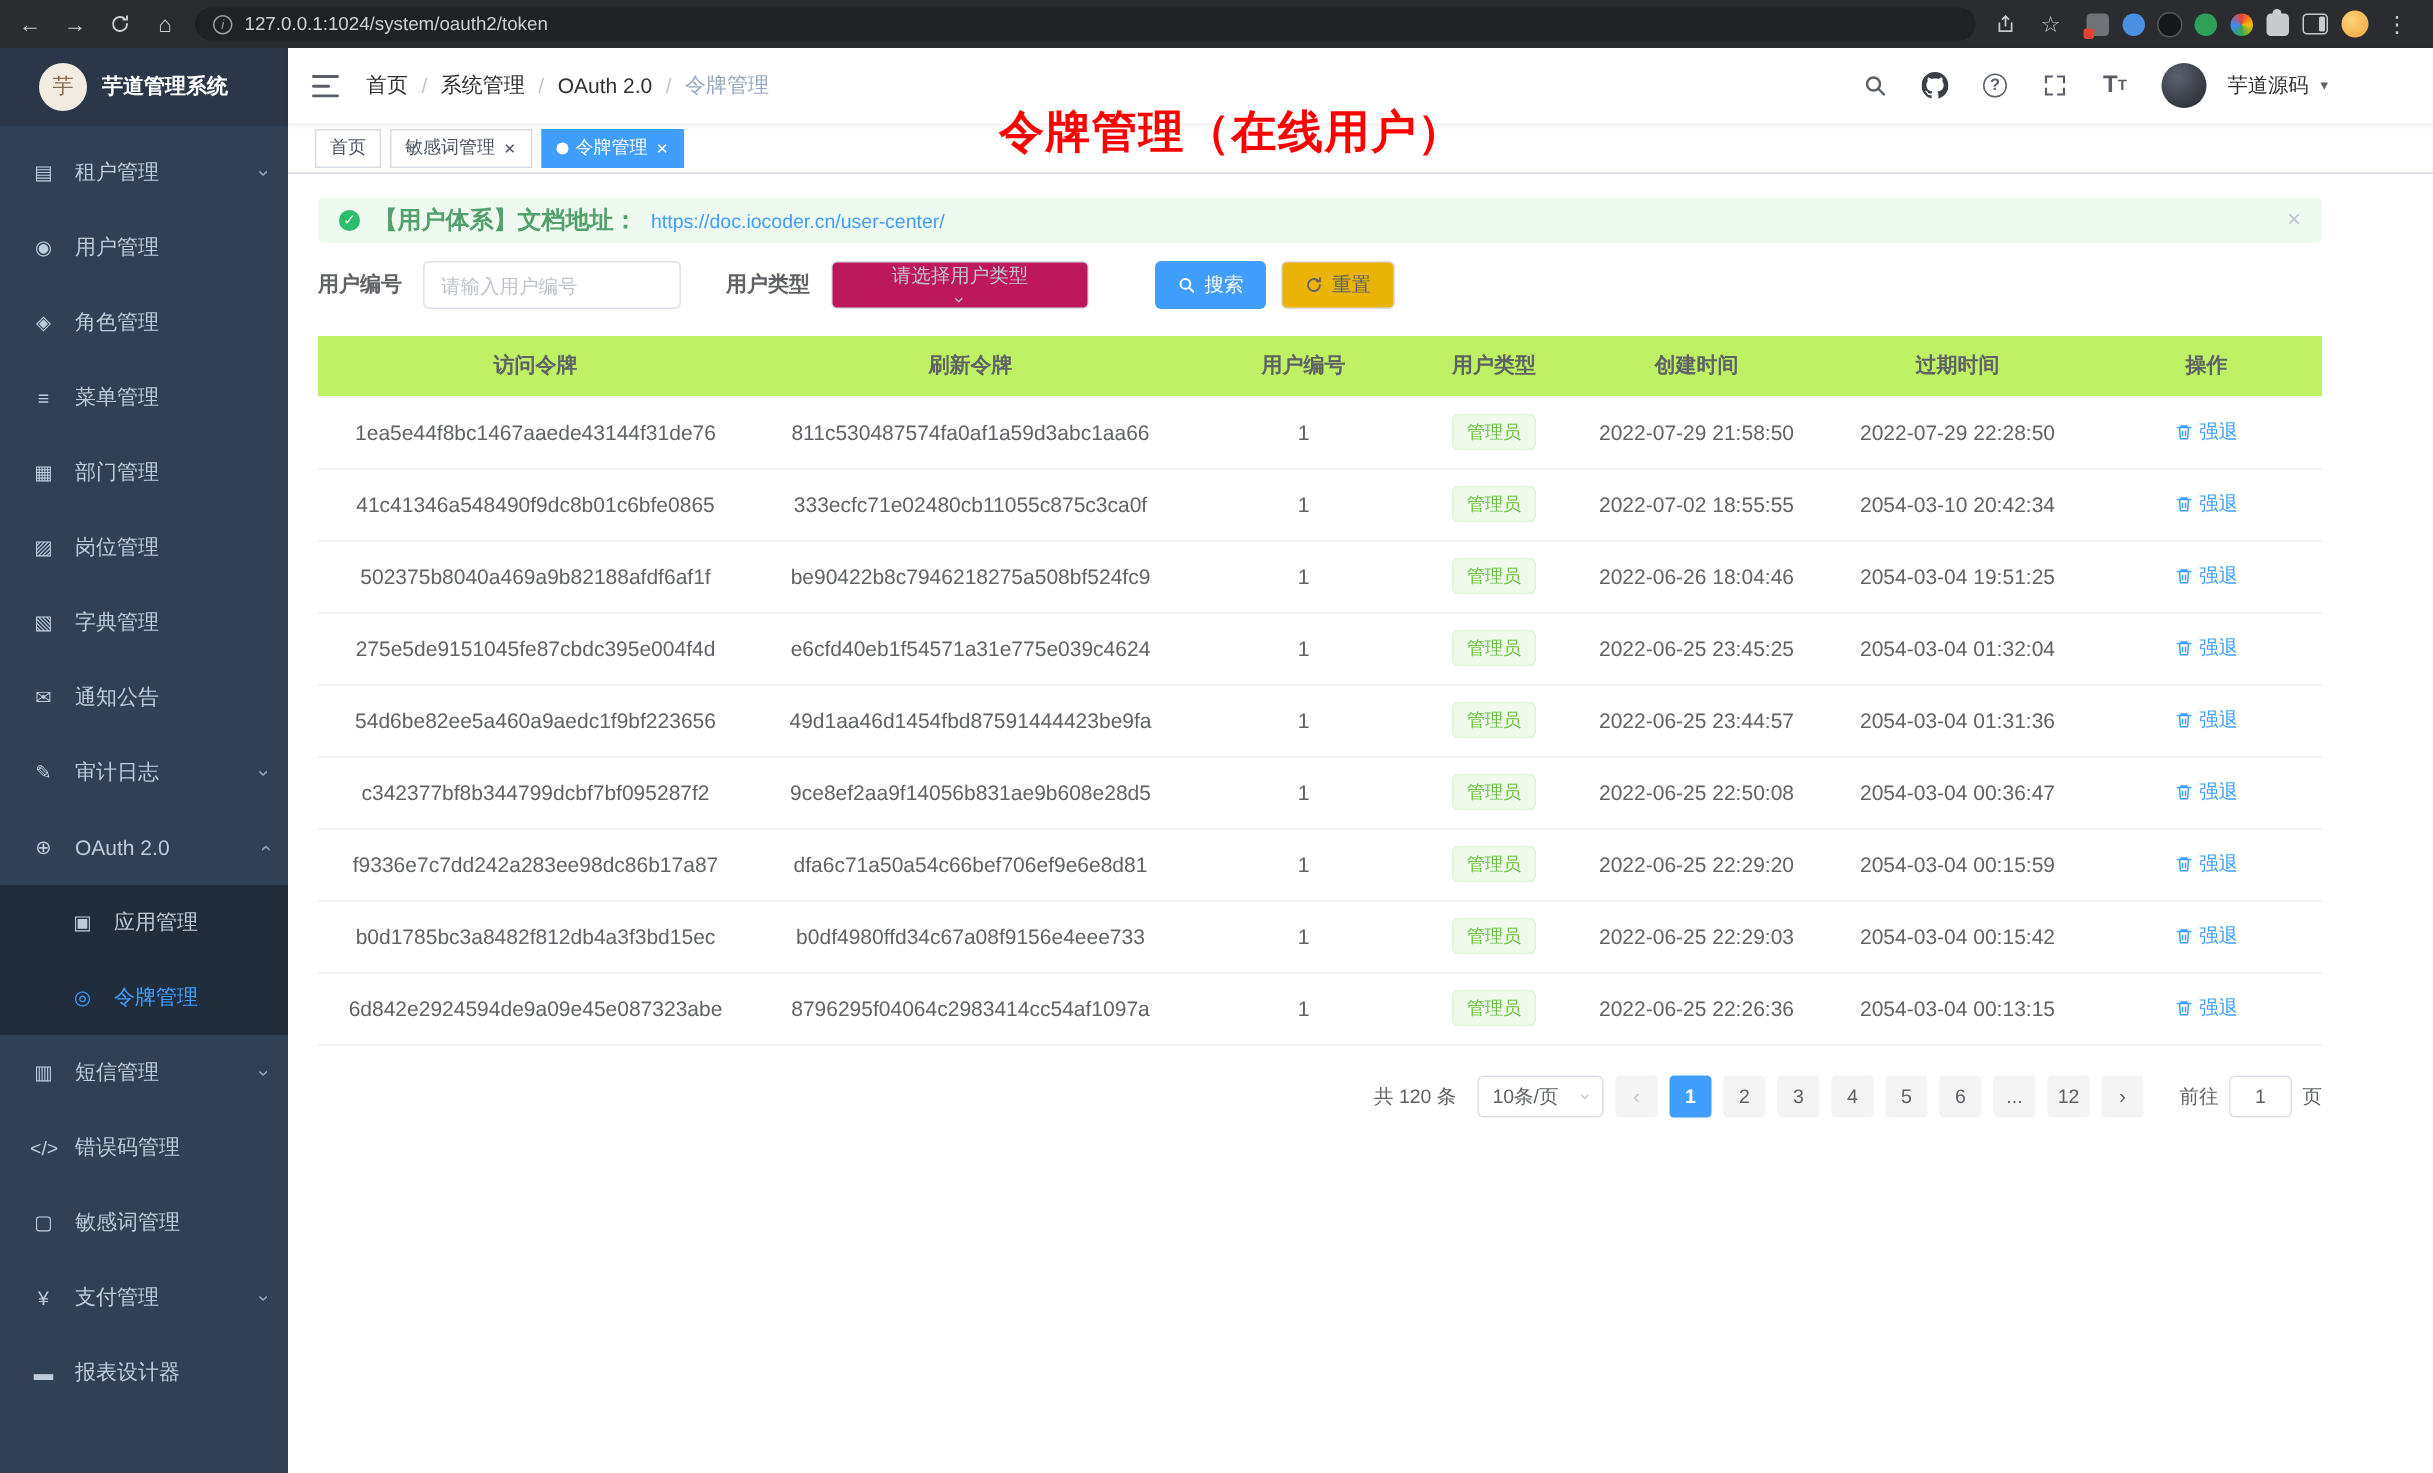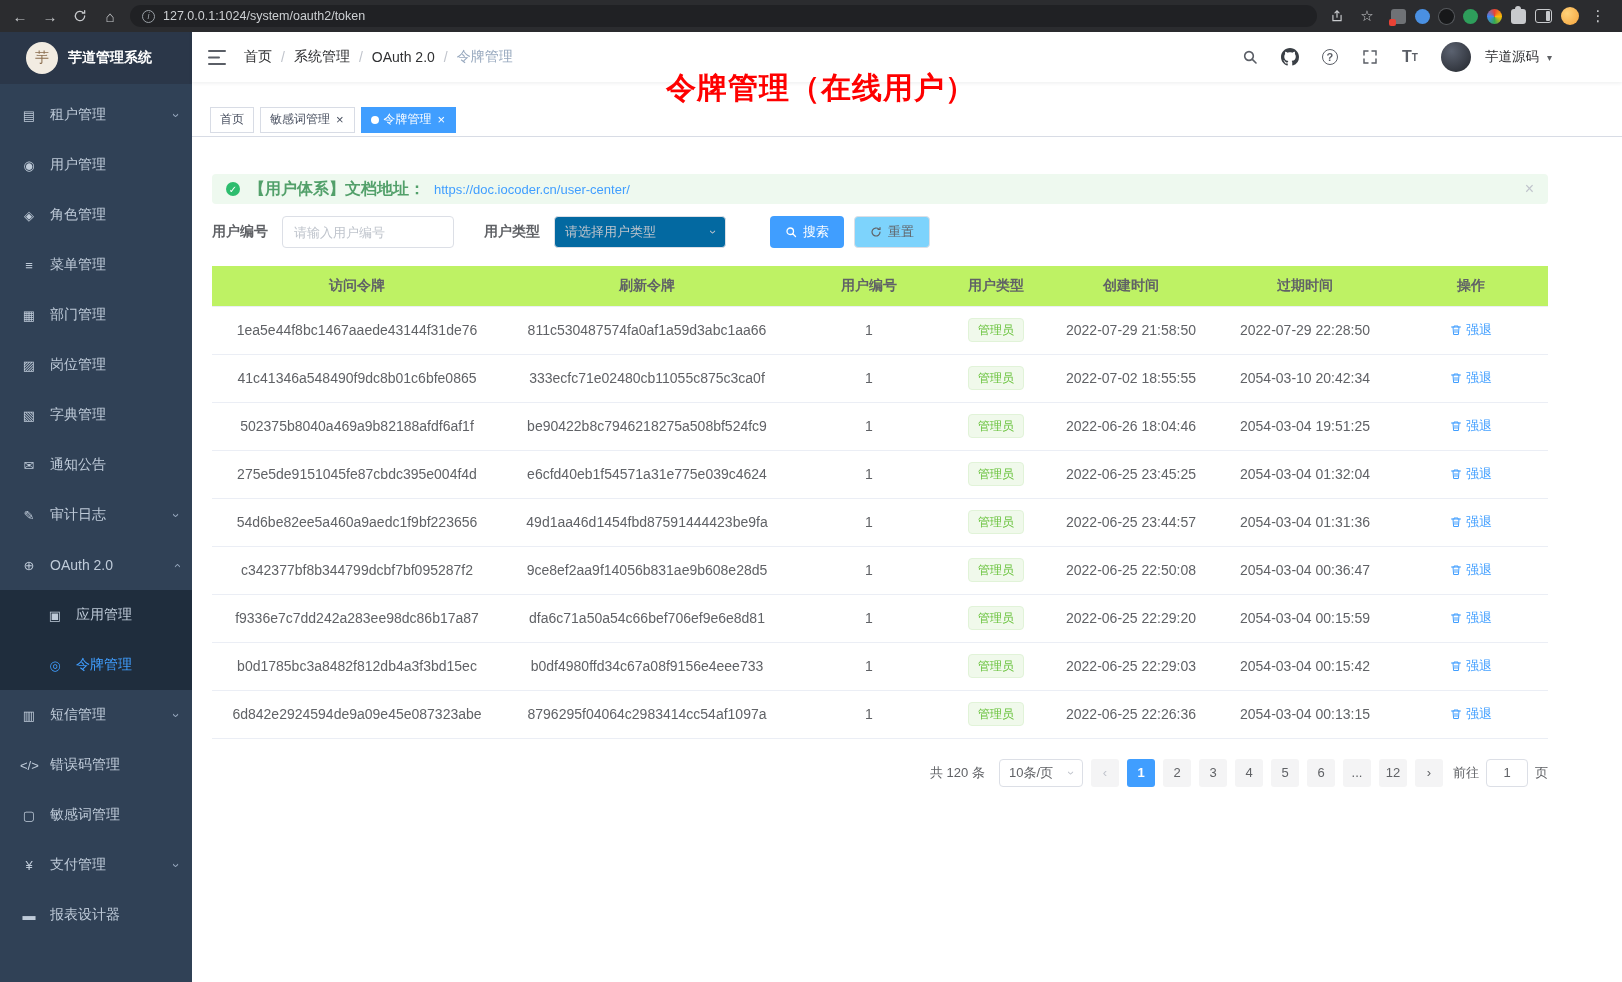--- a/index.html
+++ b/index.html
@@ -43,21 +43,21 @@
   .menu-item { height: 50px; display: flex; align-items: center; gap: 12px; padding: 0 14px 0 20px; color: #bfcbd9; font-size: 14px; cursor: pointer; white-space: nowrap; }
   .mi-icon { width: 18px; text-align: center; font-size: 13px; flex-shrink: 0; }
   .mi-label { flex: 1; overflow: hidden; }
   .mi-chevron { display: inline-block; font-size: 13px; color: #97a8be; transform: rotate(90deg); }
   .mi-chevron.up { transform: rotate(-90deg); }
   .submenu { background: #1f2d3d; }
   .submenu-item { height: 50px; display: flex; align-items: center; gap: 12px; padding: 0 14px 0 46px; color: #bfcbd9; font-size: 14px; cursor: pointer; white-space: nowrap; }
   .submenu-item.active { color: #409eff; }
 
   
-  .main { flex: 1; display: flex; flex-direction: column; background: #fff; min-width: 0; gap: 21px; }
+  .main { flex: 1; display: flex; flex-direction: column; background: #fff; min-width: 0; }
 
   
   .navbar { height: 50px; display: flex; align-items: center; gap: 18px; padding: 0 70px 0 16px; box-shadow: 0 1px 4px rgba(0,21,41,.08); position: relative; z-index: 2; background: #fff; }
   .hamburger { cursor: pointer; display: flex; align-items: center; }
   .breadcrumb { display: flex; align-items: center; gap: 9px; font-size: 14px; color: #303133; }
   .bc-item { cursor: pointer; }
   .bc-item.last { color: #97a8be; cursor: default; }
   .bc-sep { color: #c0c4cc; }
   .nav-right { margin-left: auto; display: flex; align-items: center; gap: 6px; }
   .nav-icon { width: 34px; height: 34px; display: flex; align-items: center; justify-content: center; color: #5a5e66; cursor: pointer; }
@@ -82,41 +82,41 @@
   .alert-icon { width: 14px; height: 14px; border-radius: 50%; background: #2dbd6e; color: #fff; font-size: 10px; display: flex; align-items: center; justify-content: center; flex-shrink: 0; }
   .alert-text { font-size: 16px; color: #52a06a; font-weight: 600; }
   .alert-link { font-size: 13px; color: #409eff; cursor: pointer; }
   .alert-close { margin-left: auto; color: #c0c4cc; font-size: 16px; cursor: pointer; }
 
   .filter { display: flex; align-items: center; margin: 6px 0 18px; }
   .f-label { font-size: 14px; font-weight: 700; color: #606266; margin-right: 14px; white-space: nowrap; }
   .f-input { width: 172px; height: 32px; border: 1px solid #dcdfe6; border-radius: 4px; padding: 0 11px; font-size: 13px; color: #606266; outline: none; font-family: inherit; }
   .f-input::placeholder { color: #bfc4cc; }
   .f-gap { width: 30px; flex-shrink: 0; }
-  .f-select { width: 172px; height: 32px; border: 1px solid #dcdfe6; border-radius: 4px; padding: 0 10px; display: flex; align-items: center; justify-content: space-between; cursor: pointer; background: #0369a1; }
+  .f-select { width: 172px; height: 32px; border: 1px solid #dcdfe6; border-radius: 4px; padding: 0 10px; display: flex; align-items: center; justify-content: space-between; cursor: pointer; background: #be185d; flex-direction: column; }
   .f-select .sel-text { font-size: 13px; color: #bfc4cc; }
   .sel-chevron { display: inline-block; font-size: 12px; color: #c0c4cc; transform: rotate(90deg); }
   .btn { height: 32px; border-radius: 4px; font-size: 13px; display: inline-flex; align-items: center; gap: 6px; padding: 0 15px; cursor: pointer; border: none; font-family: inherit; }
   .btn-primary { background: #409eff; color: #fff; margin-left: 44px; }
-  .btn-plain { background: #7dd3fc; color: #606266; border: 1px solid #dcdfe6; margin-left: 10px; }
+  .btn-plain { background: #eab308; color: #606266; border: 1px solid #dcdfe6; margin-left: 10px; }
 
   table { width: 100%; border-collapse: collapse; table-layout: fixed; }
   thead th { height: 40px; font-size: 14px; font-weight: 700; color: #606266; text-align: center; border-bottom: 1px solid #ebeef5; background: #bef264; white-space: nowrap; }
   tbody td { height: 48px; font-size: 14px; color: #606266; text-align: center; border-bottom: 1px solid #ebeef5; white-space: nowrap; overflow: hidden; }
   .tag-success { display: inline-block; padding: 2px 9px; font-size: 12px; color: #67c23a; background: #f0f9eb; border: 1px solid #e1f3d8; border-radius: 4px; line-height: 1.5; }
   .op-link { color: #409eff; font-size: 13px; display: inline-flex; align-items: center; gap: 4px; cursor: pointer; }
 
   .pager { display: flex; justify-content: flex-end; align-items: center; gap: 8px; margin-top: 20px; font-size: 13px; color: #606266; }
   .pager-total { margin-right: 6px; }
   .size-select { height: 28px; border: 1px solid #dcdfe6; border-radius: 4px; display: flex; align-items: center; gap: 16px; padding: 0 9px; cursor: pointer; background: #fff; }
   .page, .pnav { min-width: 28px; height: 28px; border-radius: 3px; background: #f4f4f5; display: inline-flex; align-items: center; justify-content: center; font-size: 13px; color: #606266; cursor: pointer; padding: 0 4px; }
   .page.active { background: #409eff; color: #fff; font-weight: 600; }
   .pnav.prev { color: #c0c4cc; }
   #pager-pages { display: flex; gap: 8px; }
-  .goto { display: flex; align-items: center; gap: 7px; margin-left: 2px; }
+  .goto { display: flex; align-items: center; gap: 7px; margin-left: 16px; }
   .goto-input { width: 42px; height: 28px; border: 1px solid #dcdfe6; border-radius: 4px; text-align: center; font-size: 13px; color: #606266; outline: none; font-family: inherit; }
 
   .annotation { position: absolute; left: 666px; top: 68px; font-size: 30px; font-weight: 700; color: #fe0000; z-index: 60; letter-spacing: 1px; white-space: nowrap; pointer-events: none; }
 </style>
 </head>
 <body>
 
 <div class="browser">
   <span class="bi">←</span>
   <span class="bi">→</span>

